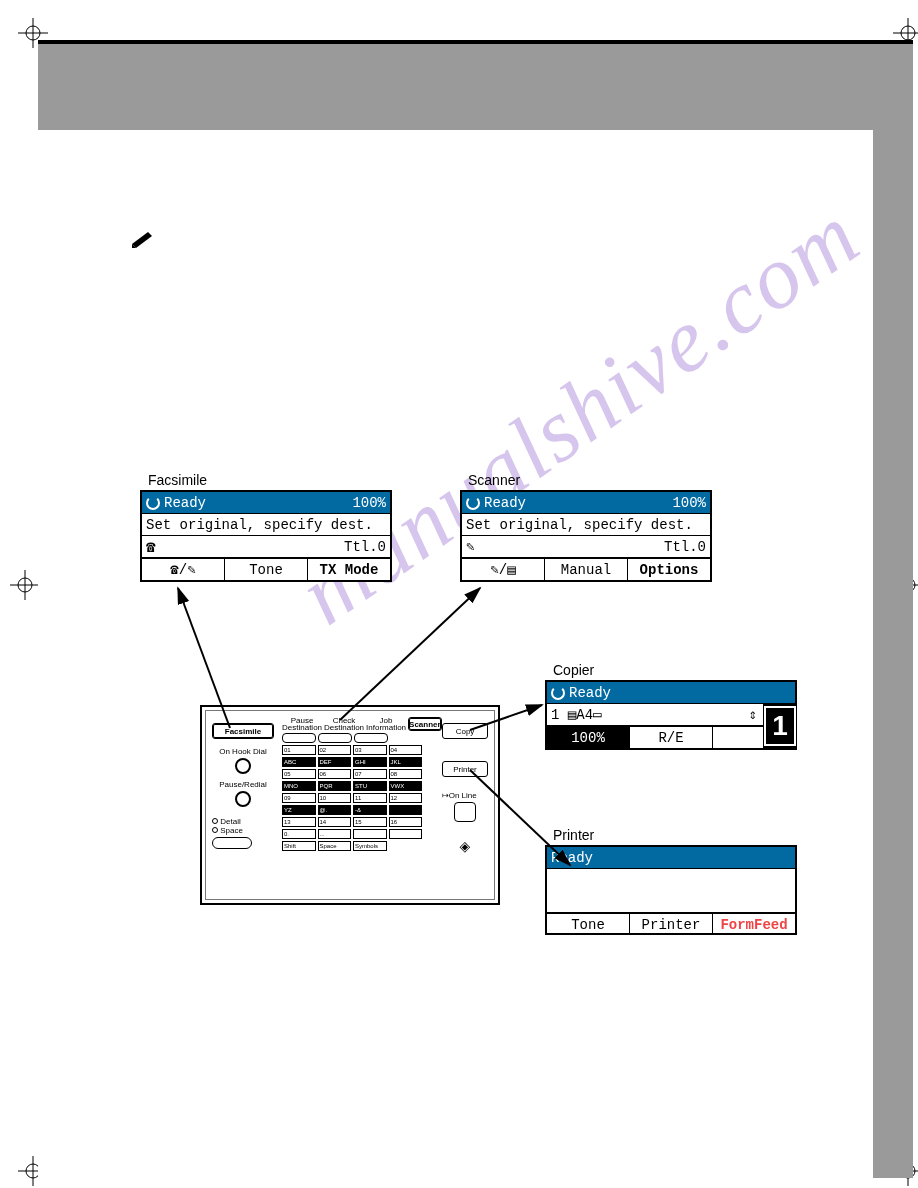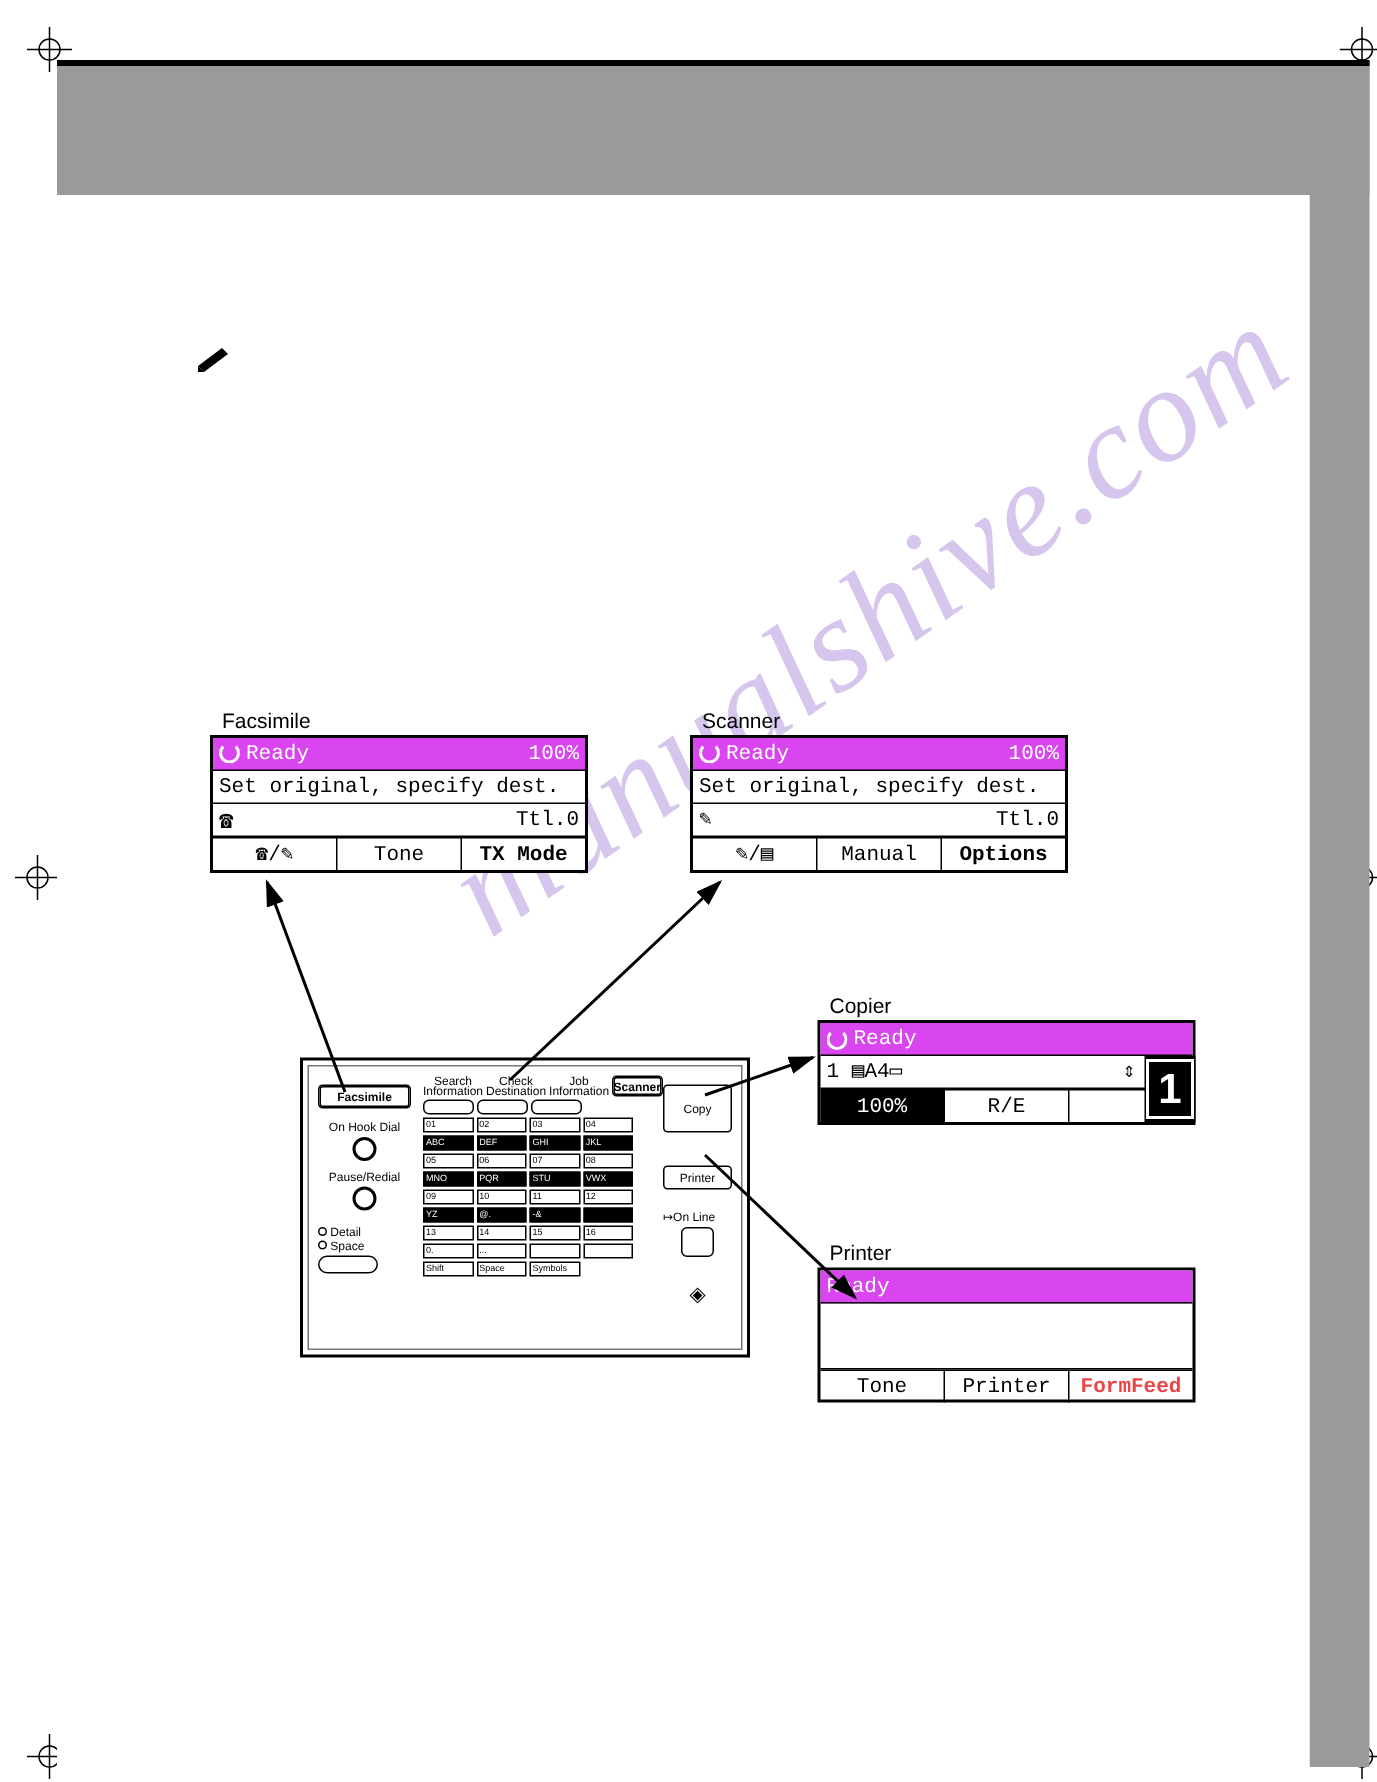--- a/index.html
+++ b/index.html
@@ -38,21 +38,21 @@
     letter-spacing: 2px;
   }
 
   
   .diagram { position: absolute; top: 470px; left: 130px; width: 670px; height: 520px; }
 
   
   .lcd { position: absolute; border: 2px solid #000; background: #fff; font-family: "Courier New", monospace; font-size: 14px; }
   .lcd .row { display: flex; align-items: center; border-bottom: 1px solid #000; height: 22px; padding: 0 4px; }
   .lcd .row:last-child { border-bottom: none; }
-  .lcd .inv { background: #d946ef; color: #fff; }
+  .lcd .inv { background: #0369a1; color: #fff; }
   .lcd .btnrow { display: flex; height: 22px; }
   .lcd .btnrow .cell { border-right: 1px solid #000; border-top: 1px solid #000; display: flex; align-items: center; justify-content: center; flex: 1; }
   .lcd .btnrow .cell:last-child { border-right: none; font-weight: bold; }
   .lcd .spread { justify-content: space-between; }
   .lcd .label-title { position: absolute; top: -20px; left: 6px; font-family: Arial, sans-serif; font-size: 14px; color: #000; }
 
   .icon-ready { display:inline-block; width:14px; height:14px; border:2px solid #fff; border-radius:50%; border-top-color:transparent; margin-right:4px; vertical-align:middle; }
   .icon-phone { font-size:16px; }
 
   
@@ -216,21 +216,21 @@
         <div class="circle" style="margin:2px auto"></div>
         <div style="margin-top:10px">
           <div class="small"><span class="led"></span> <span>Detail</span></div>
           <div class="small"><span class="led"></span> <span>Space</span></div>
           <div class="btn" style="height:12px;width:40px;margin-top:2px;border-radius:6px"></div>
         </div>
       </div>
 
       <div style="position:absolute; left:76px; top:6px; width:140px;">
         <div style="display:flex; gap:2px; margin-bottom:2px">
-          <div class="small" style="flex:1;text-align:center;line-height:7px">Search Information</div>
+          <div class="small" style="flex:1;text-align:center;line-height:7px">Pause Destination</div>
           <div class="small" style="flex:1;text-align:center;line-height:7px">Check Destination</div>
           <div class="small" style="flex:1;text-align:center;line-height:7px">Job Information</div>
           <div class="btn selected small" style="flex:1;height:14px">Scanner</div>
         </div>
         <div style="display:flex;gap:2px;margin-bottom:2px">
           <div class="btn" style="flex:1;height:10px;border-radius:4px"></div>
           <div class="btn" style="flex:1;height:10px;border-radius:4px"></div>
           <div class="btn" style="flex:1;height:10px;border-radius:4px"></div>
           <div style="flex:1"></div>
         </div>
@@ -286,21 +286,21 @@
             <div style="display: flex; gap: 2px; margin-bottom: 2px;">
               <div class="qkey" style="flex: 1 1 0%;">Shift</div>
               <div class="qkey" style="flex: 1 1 0%;">Space</div>
               <div class="qkey" style="flex: 1 1 0%;">Symbols</div>
               <div class="qkey" style="flex: 1 1 0%; visibility: hidden;"></div>
             </div>
           </div>
       </div>
 
       <div style="position:absolute; right:6px; top:12px; width:46px;">
-        <div class="btn small" style="height:32px">Copy</div>
+        <div class="btn small" style="height:16px">Copy</div>
         <div class="btn small" style="height:16px;margin-top:22px">Printer</div>
         <div class="small" style="margin-top:14px"><span>↦</span><span>On Line</span></div>
         <div class="btn" style="height:20px;width:22px;margin:2px auto;border-radius:4px"></div>
         <div style="margin-top:16px;text-align:center;font-size:14px">◈</div>
       </div>
 
     </div>
   </div>
 
   <svg class="connectors">

